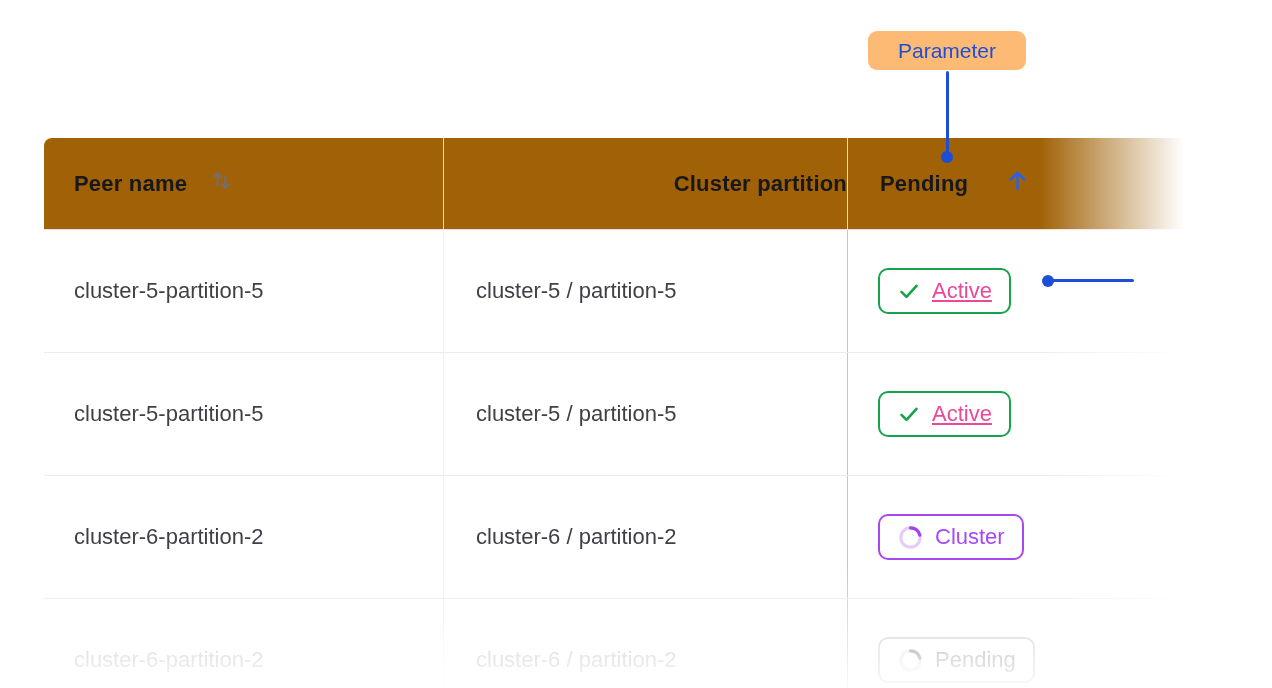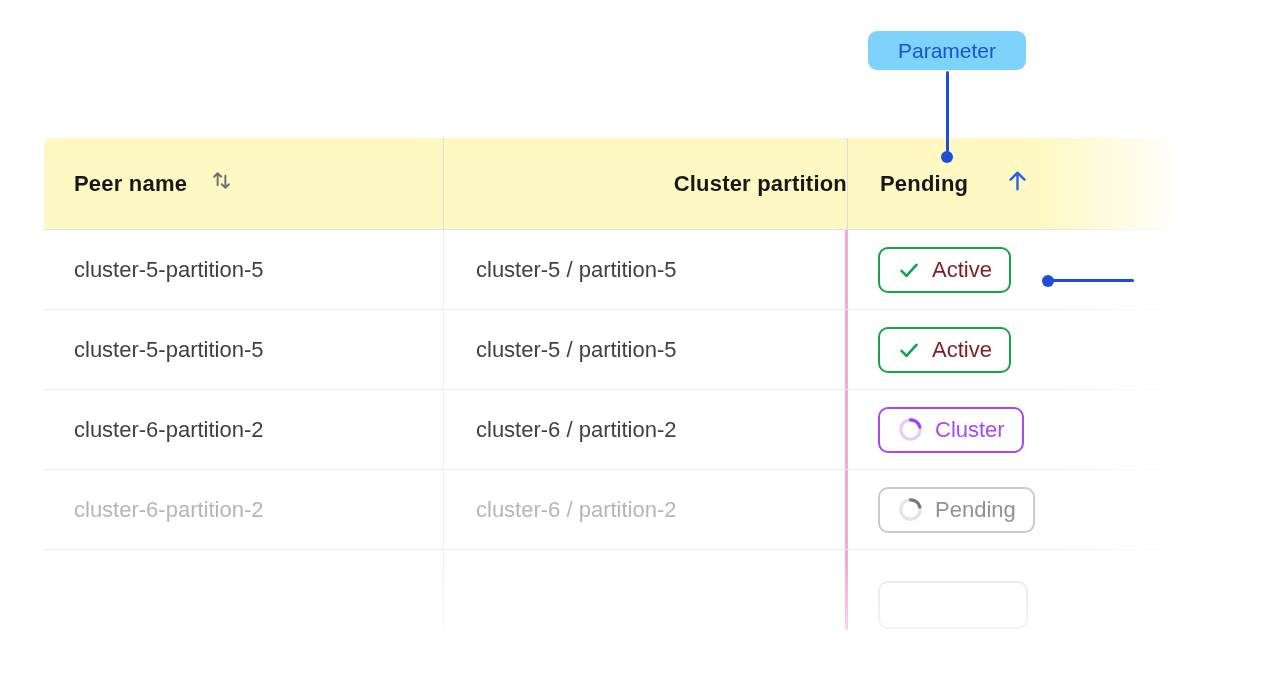--- a/index.html
+++ b/index.html
@@ -4,50 +4,50 @@
 <style>
   html,body{margin:0;padding:0;background:#fff;}
   .stage{
     position:relative;width:1272px;height:688px;overflow:hidden;background:#fff;
     font-family:"Liberation Sans","DejaVu Sans",sans-serif;
     -webkit-font-smoothing:antialiased;
   }
   
   .table{position:absolute;left:44px;top:138px;width:1228px;}
   .thead{
-    display:flex;height:92px;background:#fef9c3;
+    display:flex;height:92px;background:#a16207;
     border-radius:8px 8px 0 0;border-bottom:1px solid #e2e2e6;
     box-sizing:border-box;
   }
   .th{
     display:flex;align-items:center;gap:22px;padding-left:32px;
     box-sizing:border-box;font-size:22px;font-weight:700;color:#18181b;
     letter-spacing:.2px;
   }
   .th-peer{width:400px;border-right:1px solid #dcdcdf;padding-left:30px;}
   .th-partition{width:404px;border-right:1px solid #dcdcdf;justify-content:flex-end;}
   .th-status{flex:1;}
-  .tr{display:flex;height:80px;border-bottom:1px solid #ececef;box-sizing:border-box;}
+  .tr{display:flex;height:123px;border-bottom:1px solid #ececef;box-sizing:border-box;}
   .td{
     display:flex;align-items:center;padding-left:32px;box-sizing:border-box;
     font-size:22px;color:#3f3f46;
   }
   .td-peer{width:400px;border-right:1px solid #f0f0f2;padding-left:30px;}
-  .td-partition{width:404px;border-right:3px solid #f9a8d4;text-align:right;}
+  .td-partition{width:404px;border-right:1px solid #f9a8d4;text-align:right;}
   .td-status{flex:1;padding-left:30px;}
   .tr.muted .td{color:#b5b5bb;}
   .tr.ghost{border-bottom:none;}
   
   .badge{
     display:inline-flex;align-items:center;gap:11px;
     height:46px;padding:0 17px;border-radius:10px;border:2px solid;
     font-size:22px;font-weight:500;box-sizing:border-box;background:#fff;
   }
   .badge .icon{display:inline-flex;}
-  .badge-active{border-color:#16a34a;color:#7f1d1d;}
+  .badge-active{border-color:#16a34a;color:#ec4899;text-decoration:underline;}
   .badge-starting{border-color:#a848f5;color:#a848f5;}
   .badge-starting .ring{stroke:#e6ccfa;}
   .badge-starting .arc{stroke:#a43ff2;}
   .badge-pending{border-color:#c9c9ce;color:#90909a;}
   .badge-pending .ring{stroke:#e4e4e7;}
   .badge-pending .arc{stroke:#77777e;}
   .badge-ghost{border-color:#e9e9ec;width:150px;height:48px;}
   
   .fade-right{
     position:absolute;left:1040px;top:130px;width:232px;height:558px;z-index:5;
@@ -56,21 +56,21 @@
   }
   .fade-bottom{
     position:absolute;left:0;top:565px;width:1272px;height:123px;z-index:6;
     background:linear-gradient(to bottom,rgba(255,255,255,0) 0%,rgba(255,255,255,.9) 100%);
     pointer-events:none;
   }
   
   .anno{position:absolute;z-index:10;}
   .anno-pill{
     display:flex;align-items:center;justify-content:center;
-    background:#7dd3fc;color:#1d4ed8;border-radius:9px;
+    background:#fdba74;color:#1d4ed8;border-radius:9px;
     font-size:21px;font-weight:500;
   }
   .pill-parameter{left:868px;top:31px;width:158px;height:39px;}
   .pill-value{left:1134px;top:261px;width:132px;height:40px;}
   .anno-line-v{left:945.5px;top:71px;width:3px;height:81px;background:#1d4ed8;border-radius:2px;}
   .anno-line-h{left:1052px;top:279px;width:82px;height:3px;background:#1d4ed8;border-radius:2px;}
   .anno-dot{width:12px;height:12px;border-radius:50%;background:#1d4ed8;}
   .dot-parameter{left:941px;top:151px;}
   .dot-value{left:1042px;top:274.5px;}
 </style>

